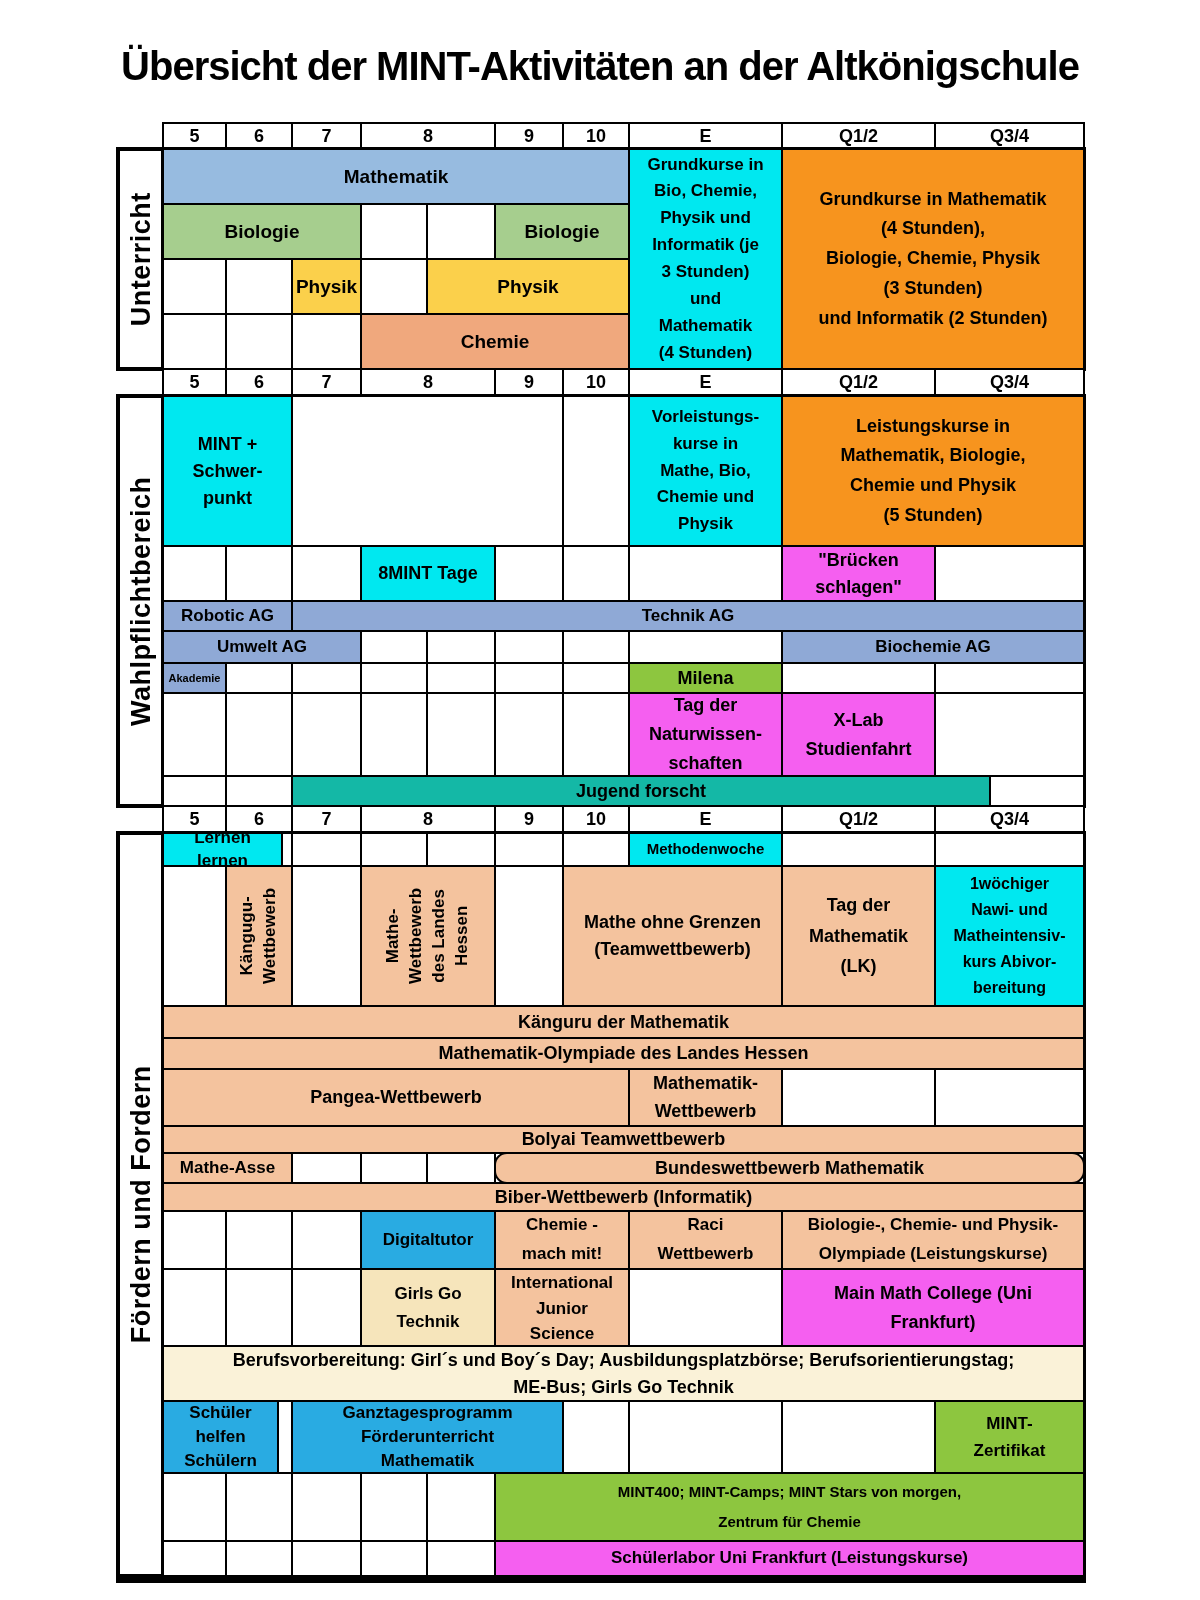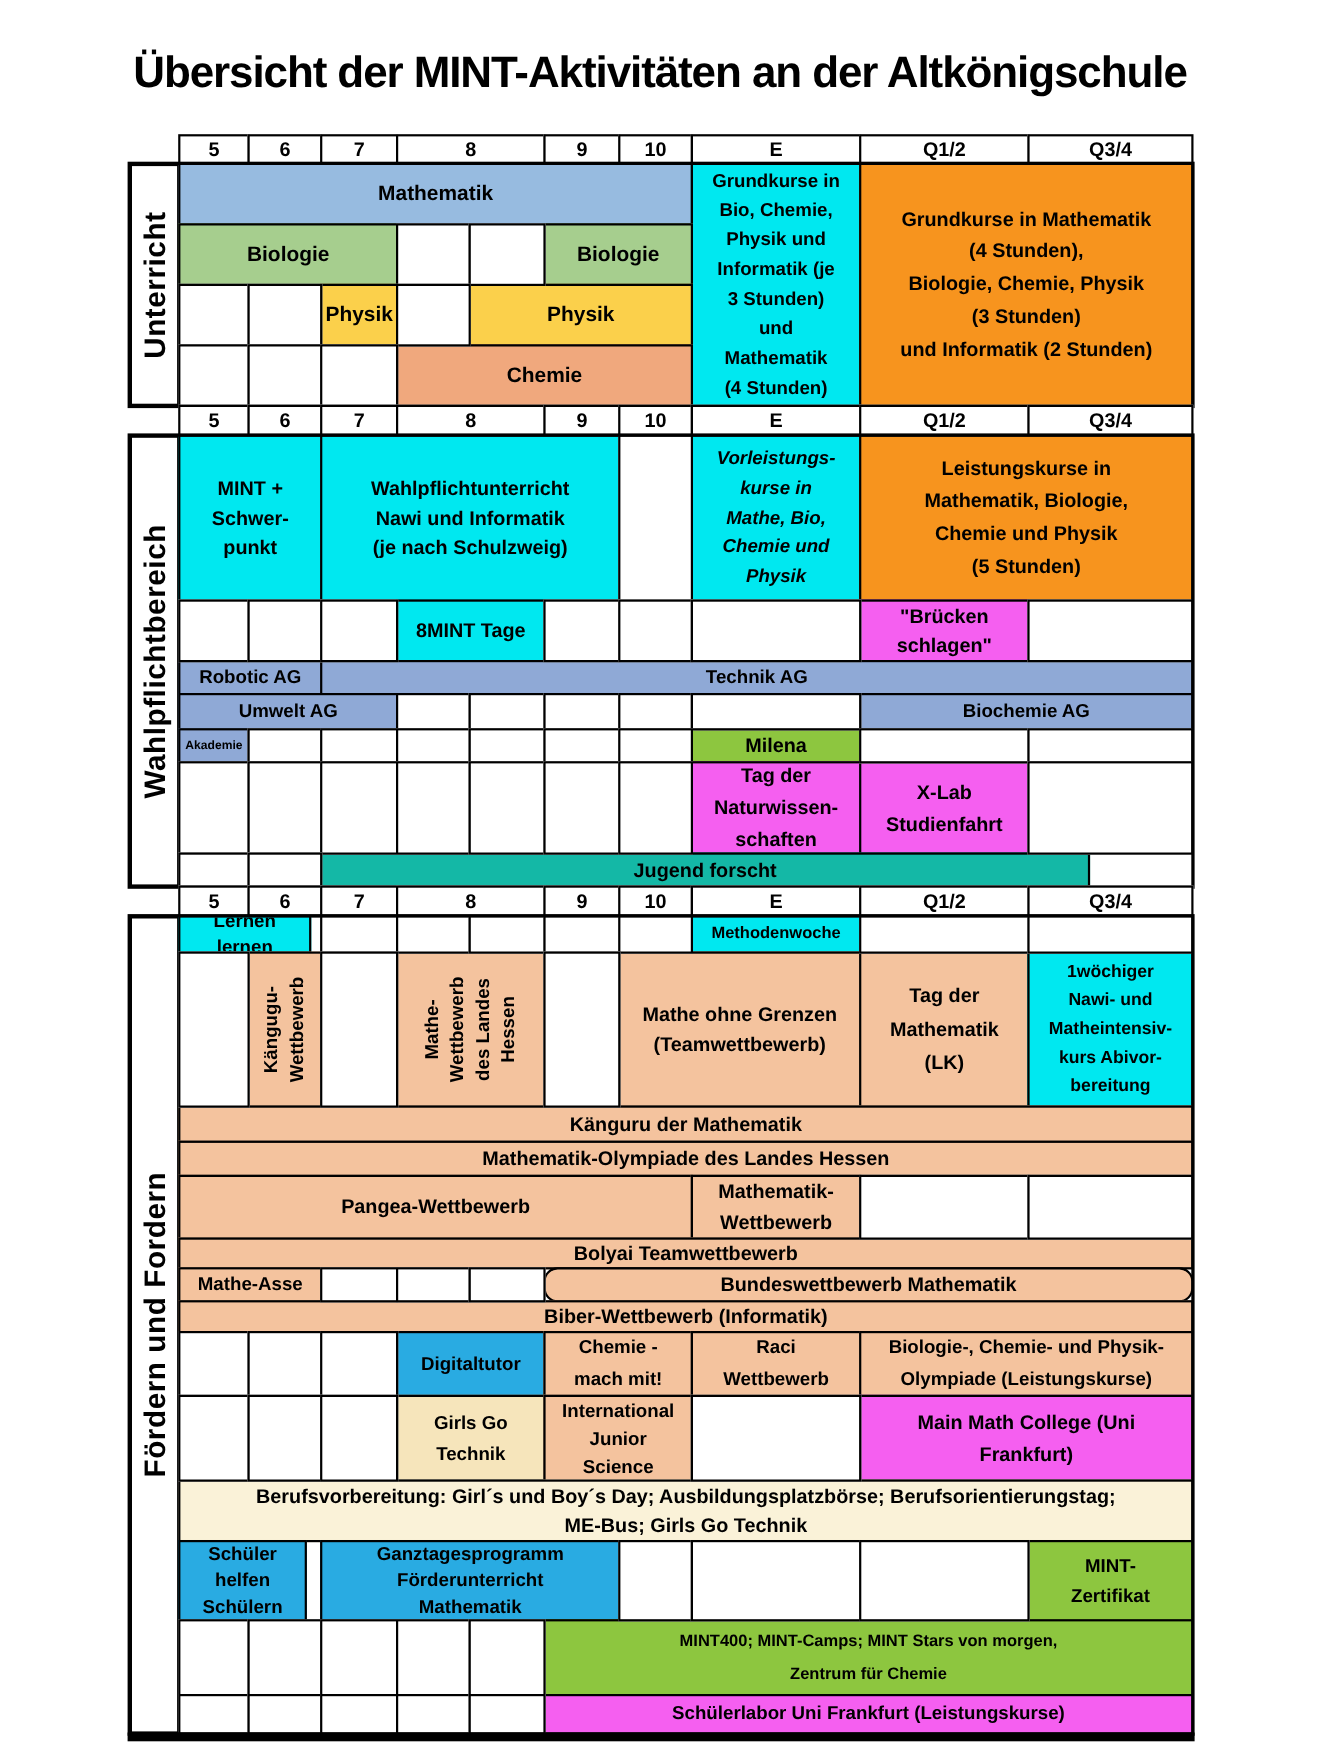--- a/index.html
+++ b/index.html
@@ -69,24 +69,21 @@
       <div class="cell hdr" style="left: 360px; top: 368px; width: 136px; height: 29px;">8</div>
       <div class="cell hdr" style="left: 494px; top: 368px; width: 70px; height: 29px;">9</div>
       <div class="cell hdr" style="left: 562px; top: 368px; width: 68px; height: 29px;">10</div>
       <div class="cell hdr" style="left: 628px; top: 368px; width: 155px; height: 29px;">E</div>
       <div class="cell hdr" style="left: 781px; top: 368px; width: 155px; height: 29px;">Q1/2</div>
       <div class="cell hdr" style="left: 934px; top: 368px; width: 151px; height: 29px;">Q3/4</div>
       <div class="cell labelbox" style="left: 117px; top: 395px; width: 47px; height: 412px;"><span class="vlabel">Wahlpflichtbereich</span></div>
       <div class="cell" style="left: 162px; top: 395px; width: 131px; height: 152px; background: rgb(0, 232, 240); font-size: 18px; line-height: 1.5;">MINT +
 Schwer-
 punkt</div>
-      <div class="cell" style="left: 291px; top: 395px; width: 273px; height: 152px; background: rgb(0, 232, 240); font-size: 18px; line-height: 1.5;">Wahlpflichtunterricht
-Nawi und Informatik
-(je nach Schulzweig)</div>
-      <div class="cell" style="left: 628px; top: 395px; width: 155px; height: 152px; background: rgb(0, 232, 240); font-size: 17px; line-height: 1.58; font-style: italic;">Vorleistungs-
+      <div class="cell" style="left: 628px; top: 395px; width: 155px; height: 152px; background: rgb(0, 232, 240); font-size: 17px; line-height: 1.58;">Vorleistungs-
 kurse in
 Mathe, Bio,
 Chemie und
 Physik</div>
       <div class="cell" style="left: 781px; top: 395px; width: 304px; height: 152px; background: rgb(247, 148, 30); font-size: 18px; line-height: 1.65;">Leistungskurse in
 Mathematik, Biologie,
 Chemie und Physik
 (5 Stunden)</div>
       <div class="cell" style="left: 360px; top: 545px; width: 136px; height: 57px; background: rgb(0, 232, 240); font-size: 18px;">8MINT Tage</div>
       <div class="cell" style="left: 781px; top: 545px; width: 155px; height: 57px; background: rgb(245, 95, 240); font-size: 18px; line-height: 1.5;">"Brücken

